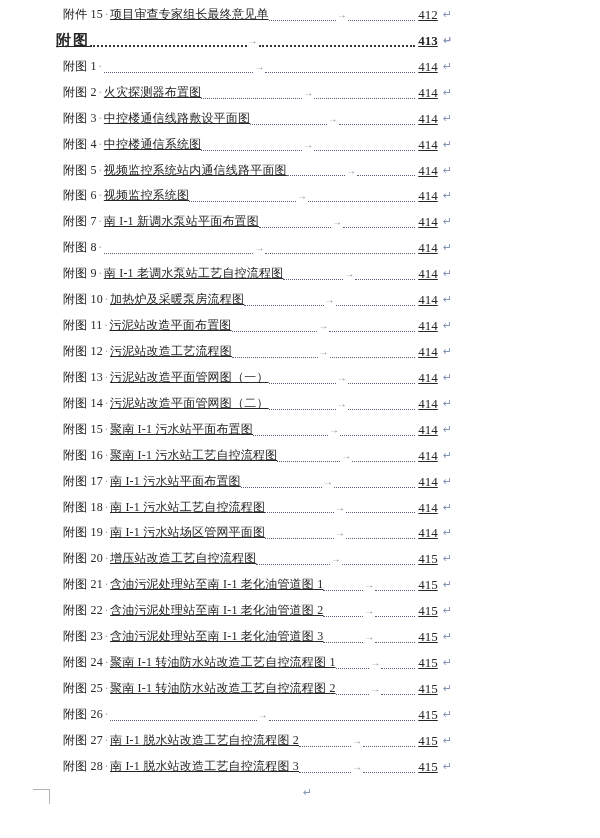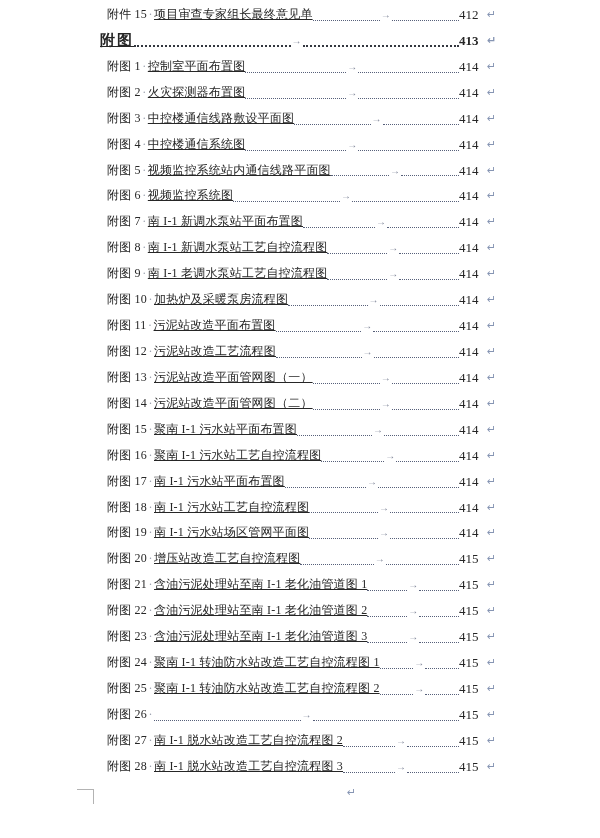--- a/index.html
+++ b/index.html
@@ -3,21 +3,20 @@
 <meta charset="utf-8">
 <style>
   html,body{margin:0;padding:0;background:#ffffff;}
   .page{
     position:relative;
     width:504px;height:838px;
     background:var(--paper,#ffffff);
     font-family:"Liberation Serif","DejaVu Serif",serif;
     color:var(--text,#262626);
     overflow:hidden;
-    margin-left:44px;
   }
   .toc{position:absolute;top:2px;left:0;right:0;}
   .row{
     display:flex;
     height:25.93px;
     line-height:25.93px;
     padding:0 50px 0 63px;
     font-size:12px;
     white-space:nowrap;
   }
@@ -45,22 +44,23 @@
     border-bottom:2.4px dotted var(--dotbold,#33373f);
     margin-bottom:6.5px;
   }
   .tab{
     font-size:10px;
     color:var(--mark,#83899b);
     padding:0 1px;
   }
   .pg{
     min-width:26px;
-    text-align:left;
+    text-align:center;
     font-size:13px;
+    text-decoration:underline;
   }
   .row.l0 .pg{font-weight:bold;}
   .ret{
     width:13px;
     text-align:center;
     color:var(--mark2,#8695b3);
     font-size:11px;
     font-family:"DejaVu Sans",sans-serif;
   }
   .foot-mark{
@@ -104,21 +104,20 @@
         <span class="title">附图</span>
         <span class="leader"></span>
         <span class="tab">→</span>
         <span class="leader"></span>
         <span class="pg">413</span>
         <span class="ret">↵</span>
       </div>
       <div class="row l1">
         <span class="num">附图 1</span>
         <span class="sp">·</span>
-        <span class="title">控制室平面布置图</span>
         <span class="leader"></span>
         <span class="tab">→</span>
         <span class="leader"></span>
         <span class="pg">414</span>
         <span class="ret">↵</span>
       </div>
       <div class="row l1">
         <span class="num">附图 2</span>
         <span class="sp">·</span>
         <span class="title">火灾探测器布置图</span>
@@ -174,21 +173,20 @@
         <span class="title">南 I-1 新调水泵站平面布置图</span>
         <span class="leader"></span>
         <span class="tab">→</span>
         <span class="leader"></span>
         <span class="pg">414</span>
         <span class="ret">↵</span>
       </div>
       <div class="row l1">
         <span class="num">附图 8</span>
         <span class="sp">·</span>
-        <span class="title">南 I-1 新调水泵站工艺自控流程图</span>
         <span class="leader"></span>
         <span class="tab">→</span>
         <span class="leader"></span>
         <span class="pg">414</span>
         <span class="ret">↵</span>
       </div>
       <div class="row l1">
         <span class="num">附图 9</span>
         <span class="sp">·</span>
         <span class="title">南 I-1 老调水泵站工艺自控流程图</span>

